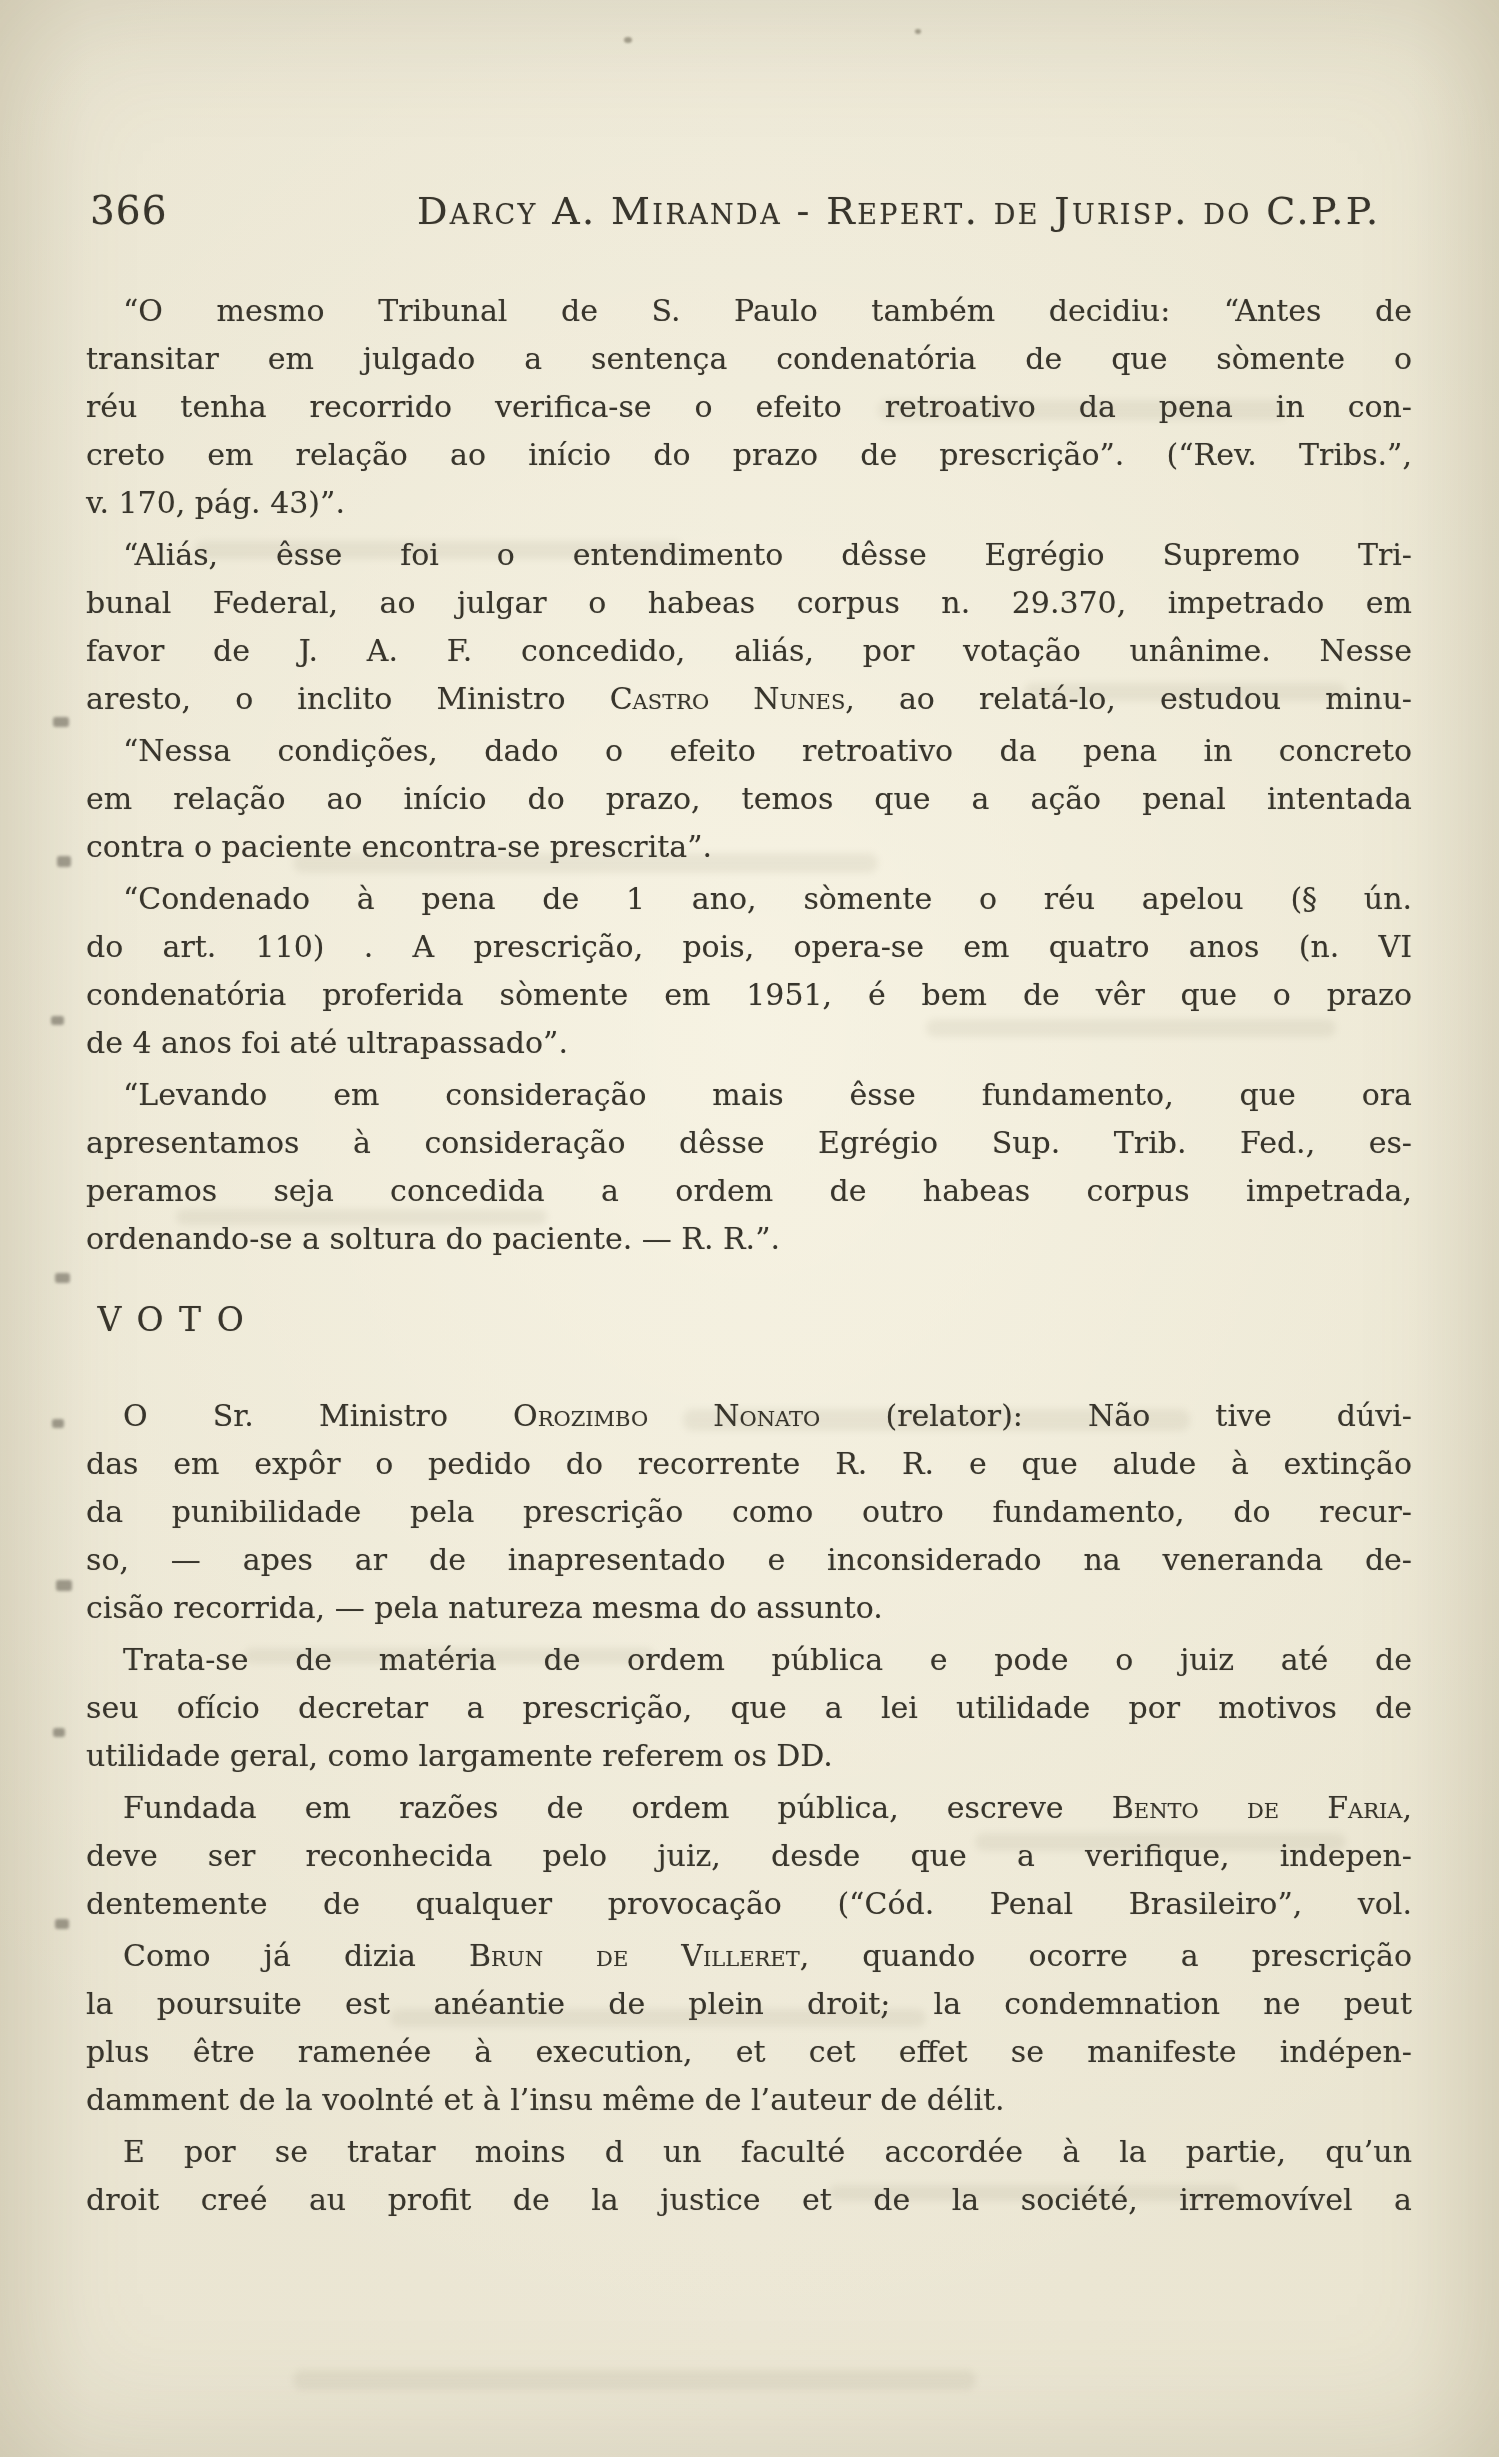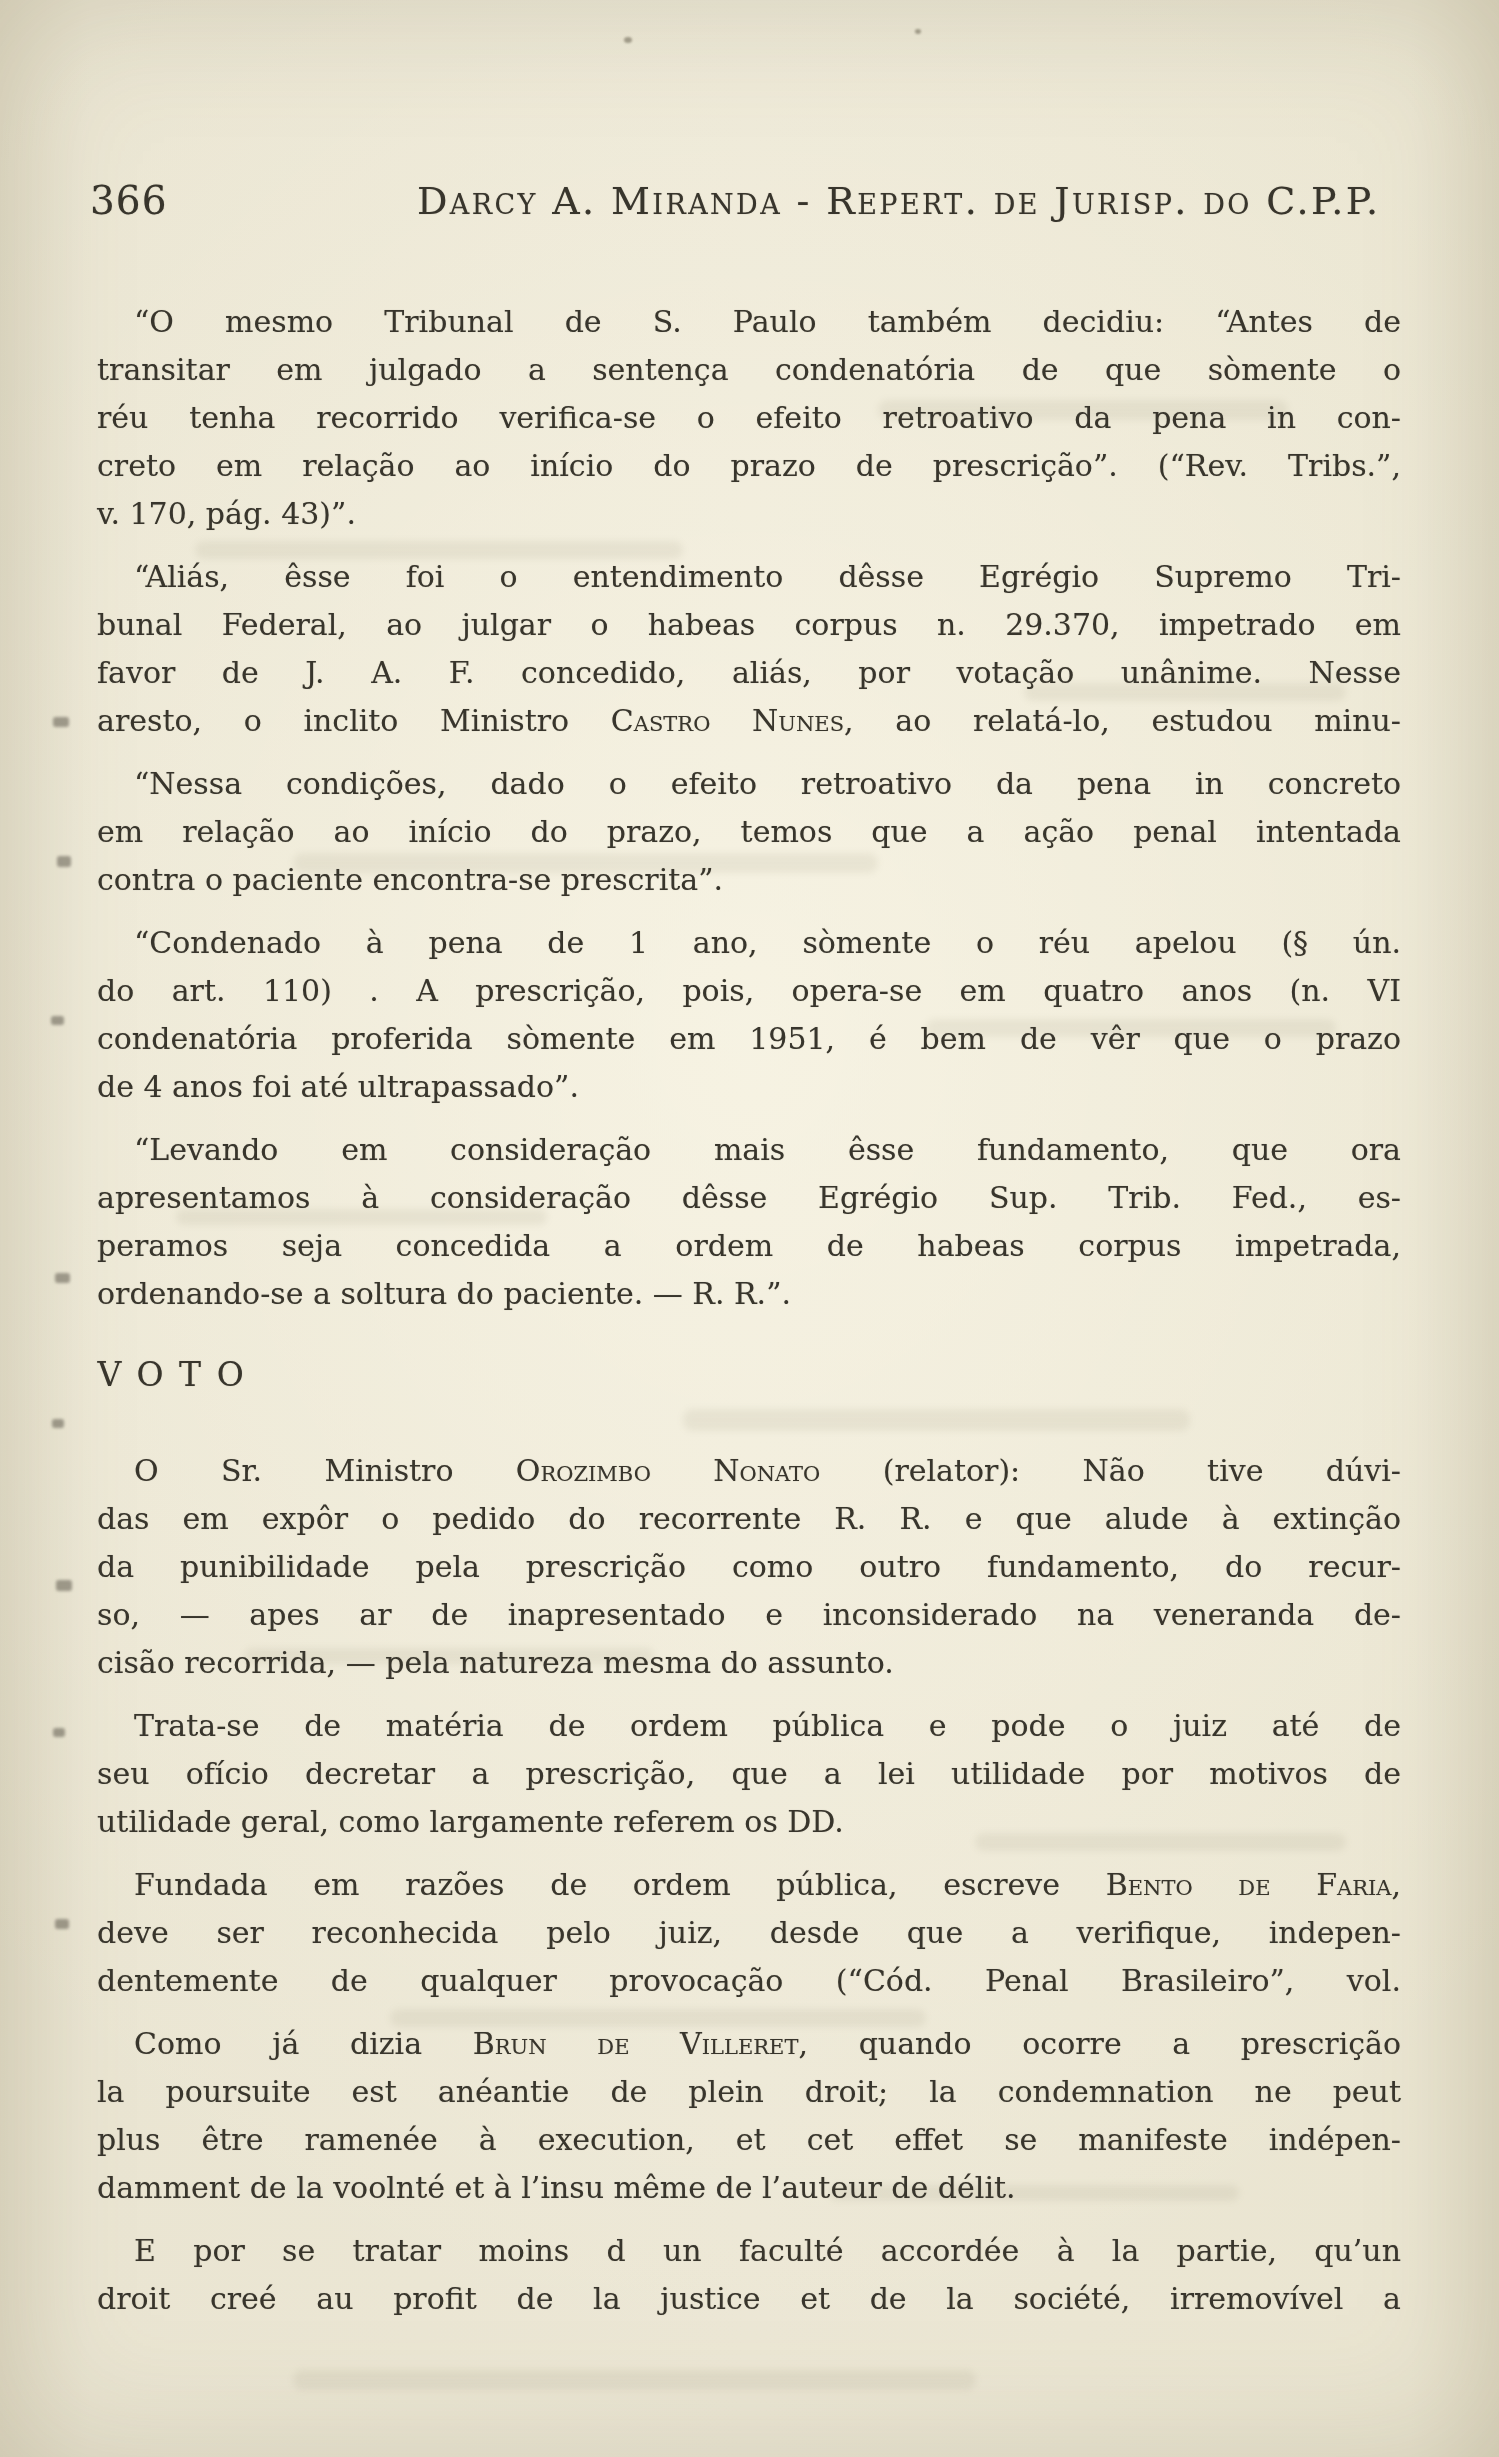--- a/index.html
+++ b/index.html
@@ -13,40 +13,40 @@
     width:1500px;height:2458px;
     overflow:hidden;
     background:
       radial-gradient(ellipse 120% 90% at 50% 42%, rgba(255,252,238,0.55) 0%, rgba(255,252,238,0) 60%),
       linear-gradient(90deg, #e3ddc8 0%, #eae5d2 6%, #ece7d5 50%, #eae5d1 94%, #e2dcc6 100%),
       #e9e4d1;
     box-shadow:inset 0 0 137px rgba(120,108,78,0.22);
     color:#38352c;
   }
   
-  .running-header{position:absolute;top:178px;left:0;width:100%;height:45px;}
+  .running-header{position:absolute;top:188px;left:0;width:100%;height:45px;}
   .page-number{
     position:absolute;left:90px;top:0;
     font-size:39px;line-height:45px;letter-spacing:1px;
     text-shadow:0 0 1px rgba(56,53,44,0.35);
   }
   .running-title{
     position:absolute;left:417px;top:2.9px;
     font-size:38px;line-height:41px;
     font-variant:small-caps;letter-spacing:2.4px;
     white-space:nowrap;
     text-shadow:0 0 1px rgba(56,53,44,0.35);
   }
   
   .text-col{
     position:absolute;left:82px;top:283px;width:1334px;
     font-size:30px;
     text-shadow:0 0 1px rgba(56,53,44,0.30);
   }
-  .paragraph{margin:15px;}
+  .paragraph{margin:4px;}
   .line{
     height:48px;line-height:48px;
     text-align:justify;
     white-space:normal;
   }
   .line.j{text-align-last:justify;}
   .line.indent{text-indent:37px;}
   .it{}
   .sc{font-variant:small-caps;}
   .section-heading{

